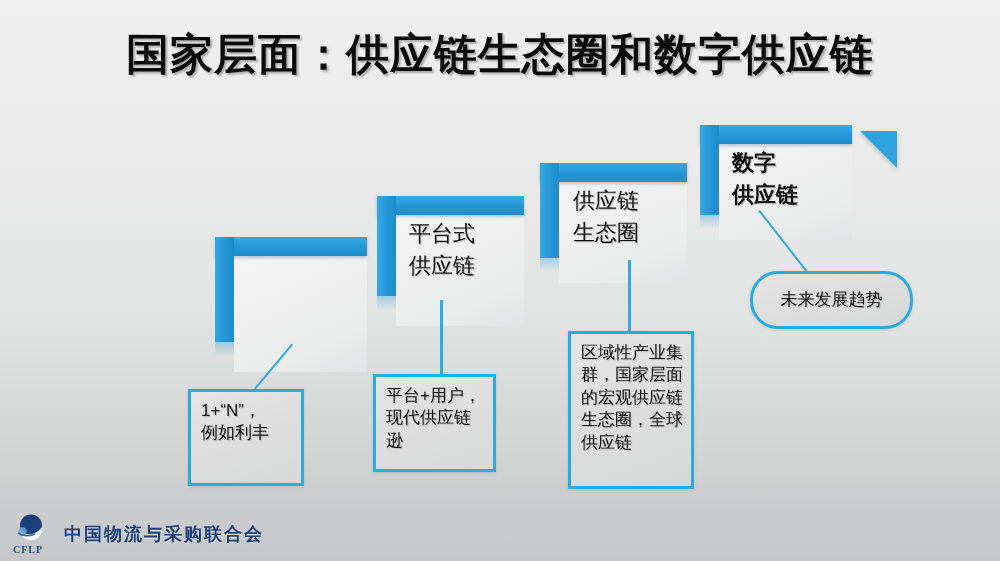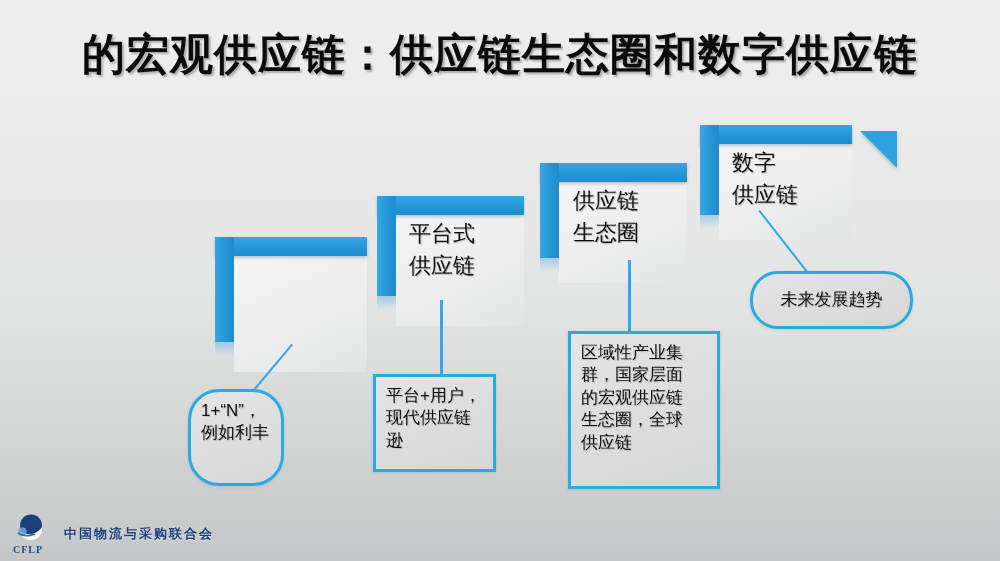--- a/index.html
+++ b/index.html
@@ -90,32 +90,32 @@
   .footer { position:absolute; left:10px; bottom:6px; display:flex; align-items:center; gap:10px; }
   .logo-wrap { position:relative; width:44px; height:42px; }
   .logo-mark { position:absolute; left:4px; top:0; width:32px; height:30px; }
   .logo-text {
     position:absolute; left:3px; bottom:0;
     font-size:10px; font-weight:bold; letter-spacing:1px;
     color:#1d4a87; font-family:"Liberation Serif", serif;
   }
   .footer-name {
     font-family:"Liberation Serif","DejaVu Serif",serif;
-    font-size:13px; font-weight:bold;
+    font-size:18px; font-weight:bold;
     color:#1b3f7a;
     letter-spacing:2px;
     text-shadow:0 1px 1px rgba(255,255,255,.5);
   }
 </style>
 </head>
 <body>
 
 <div id="slide">
 
-  <div class="title">的宏观供应链：供应链生态圈和数字供应链</div>
+  <div class="title">国家层面：供应链生态圈和数字供应链</div>
 
   <div class="step" style="left:215px; top:237px; width:152px; height:135px;">
     <div class="tri" style="left:330px; top:-32px;"></div>
     <div class="face" style="left:19px; top:19px; width:133px; height:116px;"></div>
     <div class="bar-top" style="width:152px;"></div>
     <div class="bar-left" style="height:105px;"></div>
     <div class="refl" style="top:105px;"></div>
   </div>
 
   <div class="conn diag" style="left:293px; top:345px; width:62px; transform:rotate(130deg);"></div>
@@ -135,38 +135,38 @@
     <div class="tri" style="left:320px; top:-32px;"></div>
     <div class="face" style="left:19px; top:19px; width:128px; height:101px;"></div>
     <div class="bar-top" style="width:147px;"></div>
     <div class="bar-left" style="height:95px;"></div>
     <div class="refl" style="top:95px;"></div>
     <div class="step-label" style="left:33px; top:22px; width:120px;">供应链
 生态圈</div>
   </div>
   <div class="conn" style="left:628px; top:260px; width:3px; height:72px;"></div>
 
-  <div class="step" style="left:700px; top:125px; width:152px; height:115px;">
+  <div class="step" style="left:700px; top:125px; width:152px; height:115px;font-weight:bold;">
     <div class="face" style="left:19px; top:19px; width:133px; height:96px;"></div>
     <div class="bar-top" style="width:152px;"></div>
     <div class="bar-left" style="height:90px;"></div>
     <div class="refl" style="top:90px;"></div>
     <div class="step-label" style="left:32px; top:22px; width:125px;">数字
 供应链</div>
   </div>
   <div class="conn diag" style="left:760px; top:210px; width:80px; transform:rotate(52deg);"></div>
 
-  <div class="callout" style="left:188px; top:389px; width:96px; height:97px;border-radius:31px;">1+“N”，
+  <div class="callout" style="left:188px; top:389px; width:116px; height:97px;">1+“N”，
 例如利丰</div>
 
   <div class="callout" style="left:373px; top:374px; width:123px; height:98px;">平台+用户，
 现代供应链
 逊</div>
 
-  <div class="callout" style="left:568px; top:331px; width:152px; height:158px;">区域性产业集
+  <div class="callout" style="left:568px; top:331px; width:126px; height:158px;">区域性产业集
 群，国家层面
 的宏观供应链
 生态圈，全球
 供应链</div>
 
   <div class="callout center" style="left:750px; top:271px; width:163px; height:58px;border-radius:28px;">未来发展趋势</div>
 
   <div class="footer">
     <div class="logo-wrap">
       <svg class="logo-mark" viewBox="0 0 32 30">

